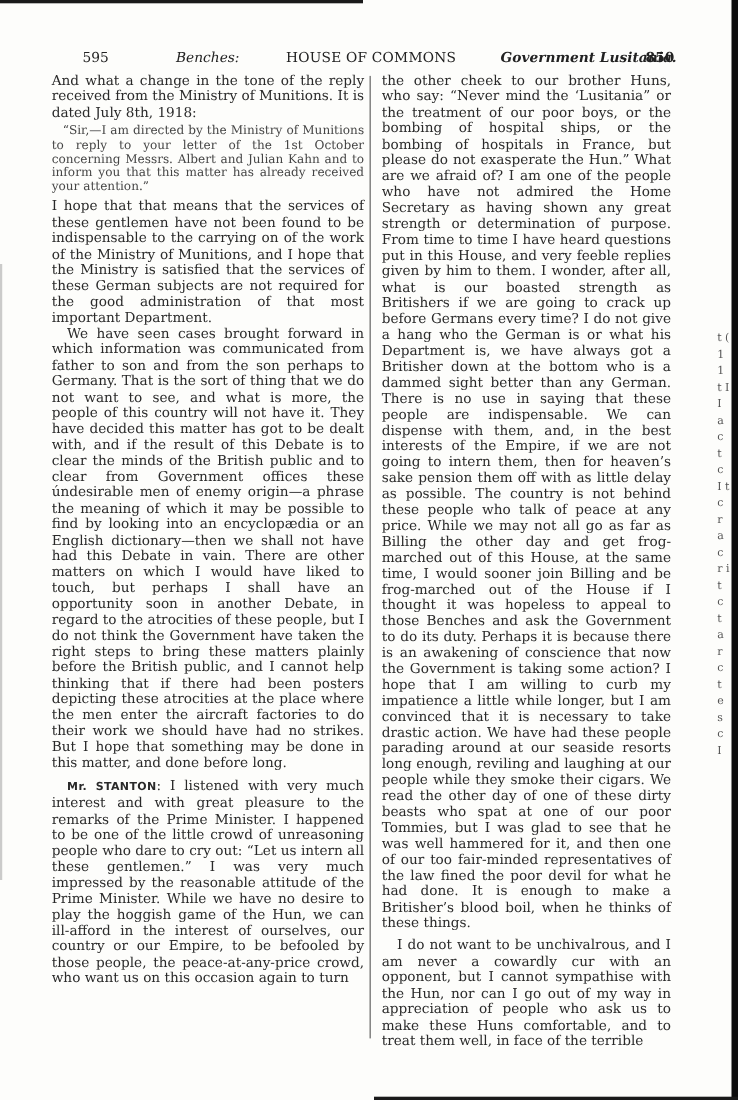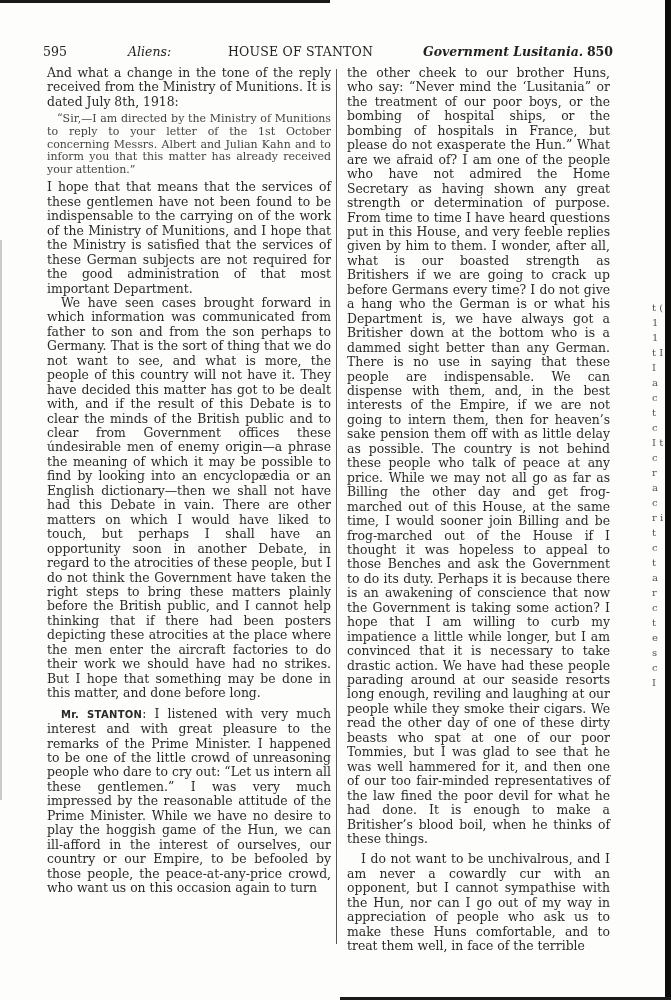--- a/index.html
+++ b/index.html
@@ -14,21 +14,21 @@
   .bottombar { position:absolute; left:340px; bottom:0; width:331px; height:3px; background:#1a1a1a; }
   .leftedge { position:absolute; left:0; top:240px; width:2px; height:560px; background:#999; opacity:.5; }
   .bleed {
     position:absolute; left:652px; top:300px; width:12px; height:520px;
     font-size:10px; line-height:15px; color:#555; overflow:hidden; letter-spacing:0;
   }
   .header {
     position:absolute; left:43px; top:44px; width:570px; height:16px;
     font-size:12.5px; color:#222;
   }
-  .header span { position:absolute; white-space:nowrap; }
+  .header span { position:absolute; white-space:nowrap;margin-left:32px; }
   .pg-left { left:0; }
   .hd-aliens { left:85px; font-style:italic; }
   .hd-house { left:185px; letter-spacing:.2px; }
   .hd-gov { left:380px; font-style:italic; font-weight:bold; }
   .pg-right { right:0; font-weight:bold; }
 
   .col {
     position:absolute; top:66px;
     font-size:12.4px; line-height:14.45px;
     text-align:justify; hyphens:none;
@@ -50,22 +50,22 @@
 <body>
 
 <div class="topbar"></div>
 <div class="rightstrip"></div>
 <div class="bottombar"></div>
 <div class="leftedge"></div>
 <div class="bleed">t ( 1 1 t I I a c t c I t c r a c r i t c t a r c t e s c I</div>
 
 <div class="header">
   <span class="pg-left">595</span>
-  <span class="hd-aliens">Aliens:</span>
-  <span class="hd-house">HOUSE OF STANTON</span>
+  <span class="hd-aliens">Benches:</span>
+  <span class="hd-house">HOUSE OF COMMONS</span>
   <span class="hd-gov">Government Lusitania.</span>
   <span class="pg-right">850</span>
 </div>
 
 <div class="col col-left">
   <p>And what a change in the tone of the reply received from the Ministry of Munitions. It is dated July 8th, 1918:</p>
   <p class="quote">“Sir,—I am directed by the Ministry of Munitions to reply to your letter of the 1st October concerning Messrs. Albert and Julian Kahn and to inform you that this matter has already received your attention.”</p>
   <p>I hope that that means that the services of these gentlemen have not been found to be indispensable to the carrying on of the work of the Ministry of Munitions, and I hope that the Ministry is satisfied that the services of these German subjects are not required for the good administration of that most important Department.</p>
   <p class="indent">We have seen cases brought forward in which information was communicated from father to son and from the son perhaps to Germany. That is the sort of thing that we do not want to see, and what is more, the people of this country will not have it. They have decided this matter has got to be dealt with, and if the result of this Debate is to clear the minds of the British public and to clear from Government offices these úndesirable men of enemy origin—a phrase the meaning of which it may be possible to find by looking into an encyclopædia or an English dictionary—then we shall not have had this Debate in vain. There are other matters on which I would have liked to touch, but perhaps I shall have an opportunity soon in another Debate, in regard to the atrocities of these people, but I do not think the Government have taken the right steps to bring these matters plainly before the British public, and I cannot help thinking that if there had been posters depicting these atrocities at the place where the men enter the aircraft factories to do their work we should have had no strikes. But I hope that something may be done in this matter, and done before long.</p>
   <p class="indent gap"><span class="speaker-name">Mr. STANTON</span><span>: I listened with very much interest and with great pleasure to the remarks of the Prime Minister. I happened to be one of the little crowd of unreasoning people who dare to cry out: “Let us intern all these gentlemen.” I was very much impressed by the reasonable attitude of the Prime Minister. While we have no desire to play the hoggish game of the Hun, we can ill-afford in the interest of ourselves, our country or our Empire, to be befooled by those people, the peace-at-any-price crowd, who want us on this occasion again to turn</span></p>

